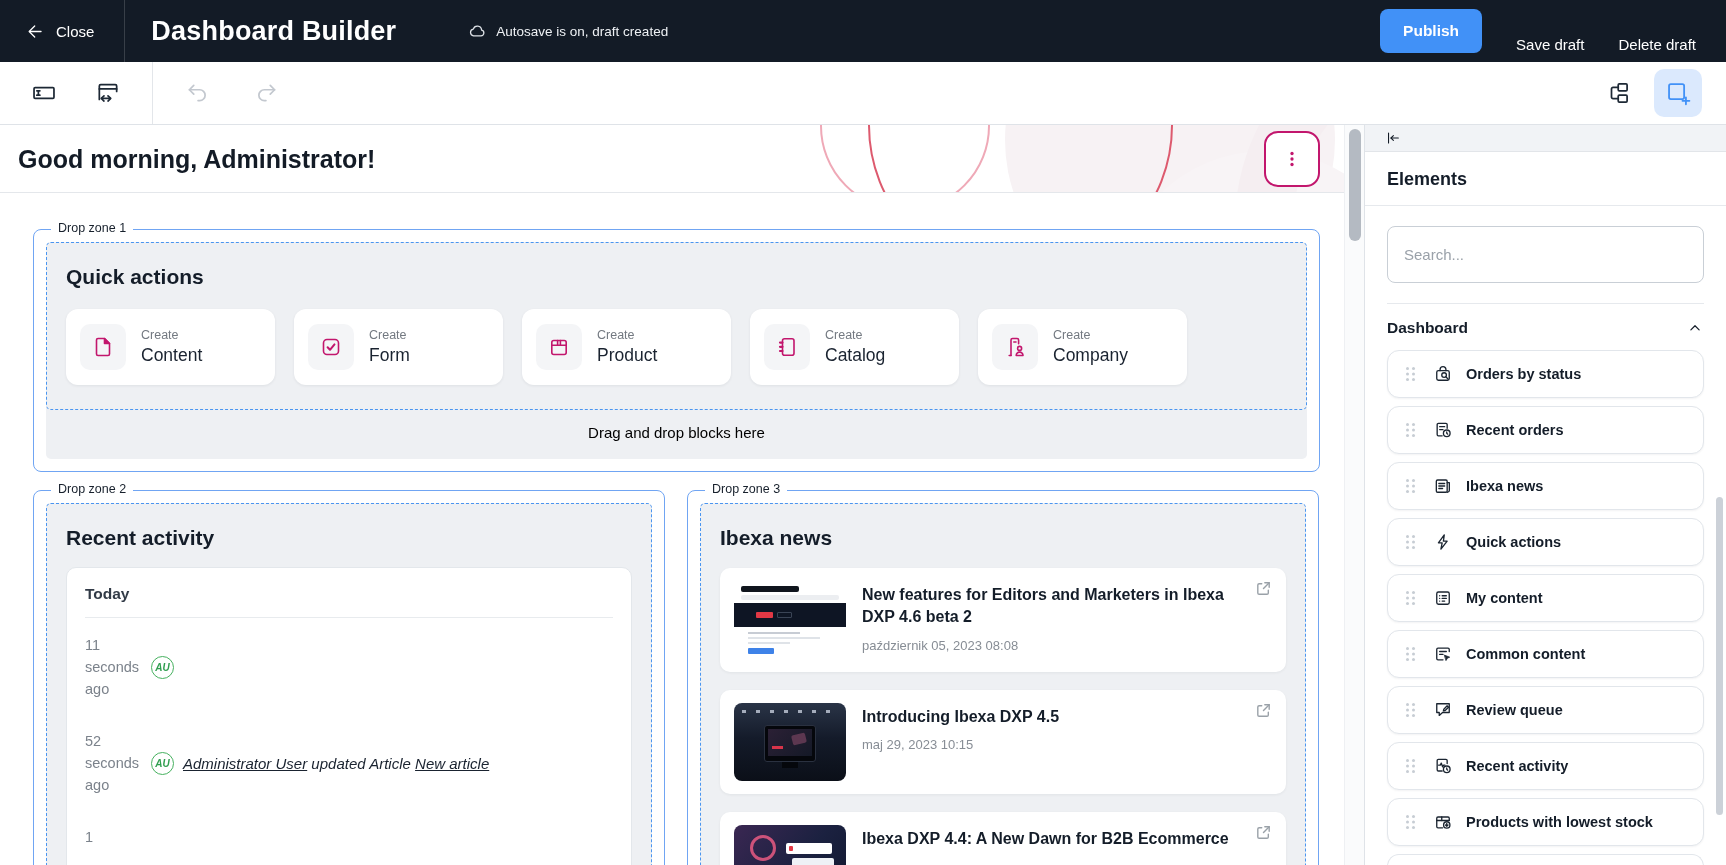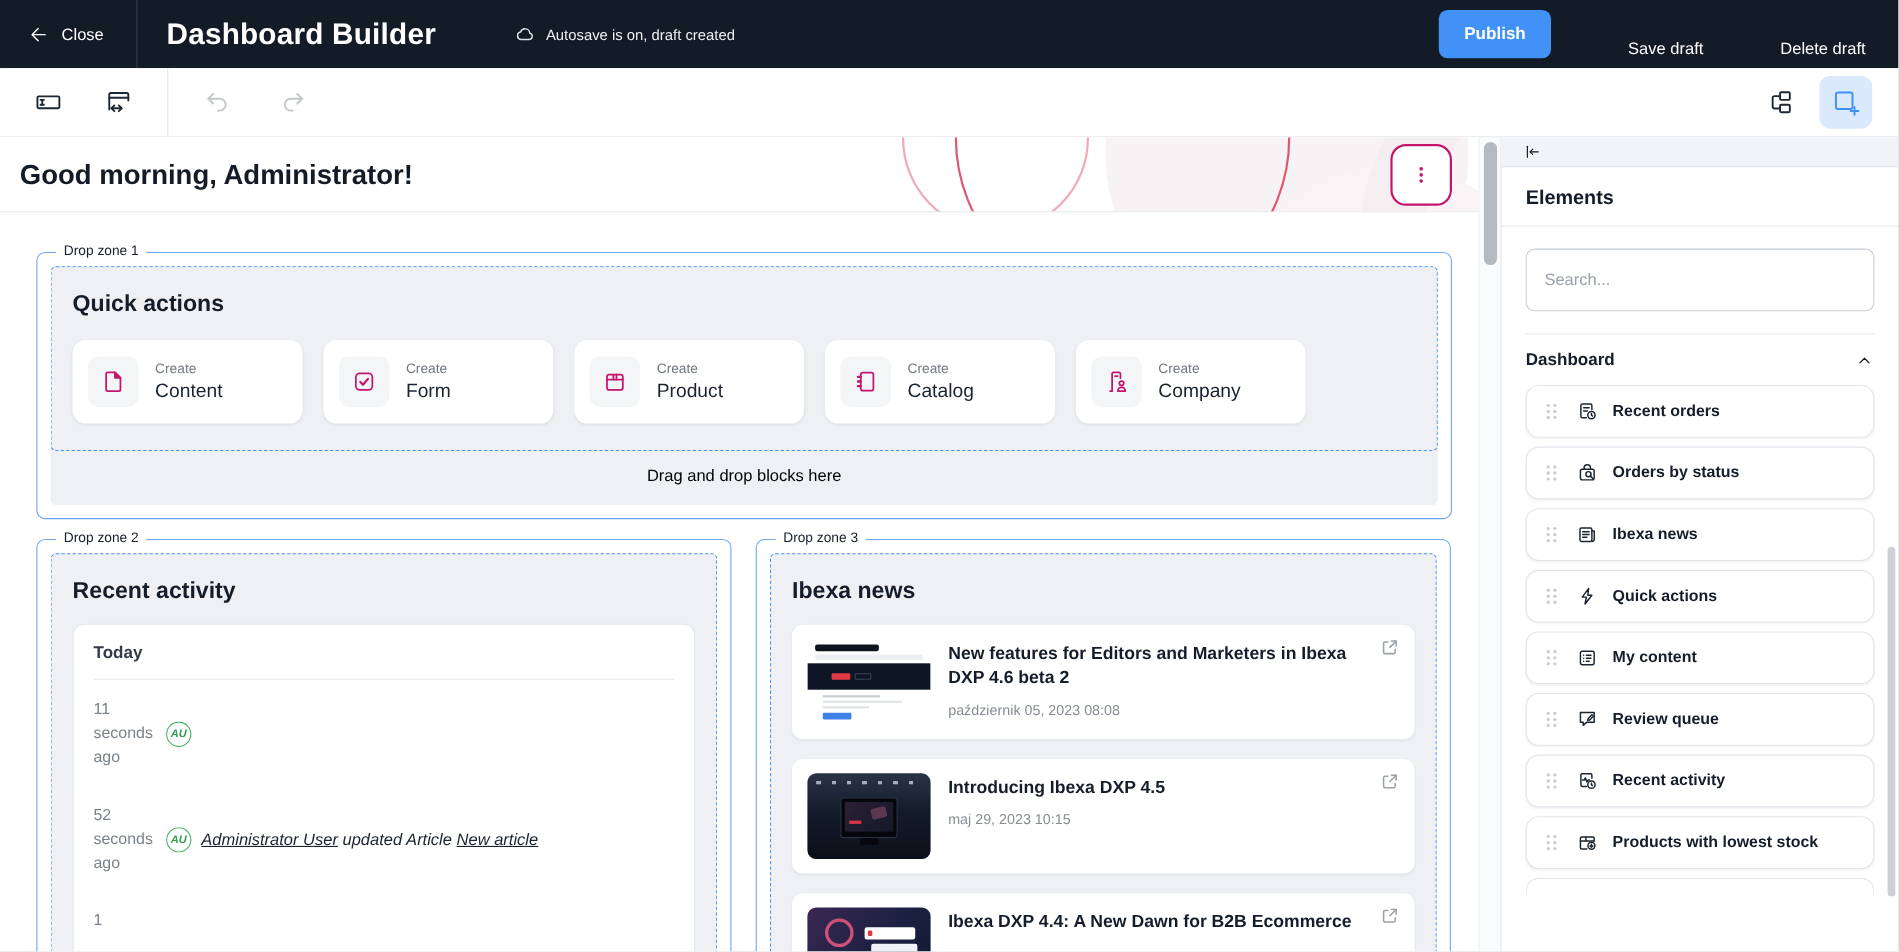--- a/index.html
+++ b/index.html
@@ -11,21 +11,21 @@
 
   
   .topbar{display:flex;align-items:center;height:62px;background:#131b26;color:#fff;}
   .tb-close{display:flex;align-items:center;gap:11px;height:100%;padding:0 30px 0 26px;border-right:1px solid rgba(255,255,255,.16);font-size:15px;cursor:pointer;}
   .tb-close .icn{width:19px;height:19px;}
   .app-title{font-size:27px;font-weight:800;margin:0 0 0 26px;letter-spacing:.2px;}
   .autosave{display:flex;align-items:center;gap:9px;margin-left:72px;font-size:13.5px;color:#eef1f4;}
   .autosave .icn{width:19px;height:19px;color:#dfe3e8;}
   .tb-actions{margin-left:auto;display:flex;align-items:flex-end;gap:34px;padding-right:30px;}
   .btn-publish{background:#4191f7;color:#fff;border:none;border-radius:8px;padding:13px 23px;font-size:15.5px;font-weight:600;font-family:inherit;cursor:pointer;}
-  .tb-link{font-size:15px;color:#fff;cursor:pointer;margin-left:36px;}
+  .tb-link{font-size:15px;color:#fff;cursor:pointer;}
 
   
   .toolbar{display:flex;align-items:center;height:63px;background:#fff;border-bottom:1px solid #dfe3e8;padding:0 24px;}
   .tool-btn{display:flex;align-items:center;justify-content:center;width:36px;height:36px;background:none;border:none;color:#1d2835;cursor:pointer;padding:0;}
   .tool-btn .icn{width:26px;height:26px;}
   .tool-btn.disabled{color:#c3c8cf;}
   .ml6{margin-left:2px}.ml30{margin-left:28px}.ml28{margin-left:26px}.ml36{margin-left:34px}
   .tool-divider{width:1px;align-self:stretch;background:#e3e6ea;margin-left:26px;}
   .tool-spacer{flex:1;}
   .tool-add{display:flex;align-items:center;justify-content:center;width:48px;height:48px;border:none;border-radius:10px;background:#dbe9fd;color:#4191f7;margin-left:18px;cursor:pointer;}
@@ -478,44 +478,44 @@
               <svg viewBox="0 0 24 24" fill="none" stroke="currentColor" stroke-width="1.6" stroke-linecap="round" stroke-linejoin="round">
                 <path d="M6.5 14.5 12 9l5.5 5.5"></path>
               </svg>
             </span>
         </div>
         <div id="element-list">
             <div class="element-item">
               <span class="drag-handle"></span>
               <span class="icn">
                 <svg viewBox="0 0 24 24" fill="none" stroke="currentColor" stroke-width="1.6" stroke-linecap="round" stroke-linejoin="round">
+                  <path d="M8.5 8V6.6a3.5 3.5 0 0 1 7 0V8"></path>
+                  <rect x="4.5" y="8" width="15" height="11.5" rx="2"></rect>
+                  <circle cx="13.3" cy="13.3" r="2.8"></circle>
+                  <path d="M15.4 15.4 18 18"></path>
+                </svg>
+              </span>
+              <span class="element-label">Orders by status</span>
+            </div>
+            <div class="element-item">
+              <span class="drag-handle"></span>
+              <span class="icn">
+                <svg viewBox="0 0 24 24" fill="none" stroke="currentColor" stroke-width="1.6" stroke-linecap="round" stroke-linejoin="round">
                   <path d="M17 10V5.5A1.5 1.5 0 0 0 15.5 4h-9A1.5 1.5 0 0 0 5 5.5v12A1.5 1.5 0 0 0 6.5 19H11"></path>
                   <path d="M8 8h6M8 11.5h4"></path>
                   <circle cx="16.5" cy="16" r="4"></circle>
                   <path d="M16.5 14.4V16l1.2 1"></path>
                 </svg>
               </span>
               <span class="element-label">Recent orders</span>
             </div>
             <div class="element-item">
               <span class="drag-handle"></span>
               <span class="icn">
                 <svg viewBox="0 0 24 24" fill="none" stroke="currentColor" stroke-width="1.6" stroke-linecap="round" stroke-linejoin="round">
-                  <path d="M8.5 8V6.6a3.5 3.5 0 0 1 7 0V8"></path>
-                  <rect x="4.5" y="8" width="15" height="11.5" rx="2"></rect>
-                  <circle cx="13.3" cy="13.3" r="2.8"></circle>
-                  <path d="M15.4 15.4 18 18"></path>
-                </svg>
-              </span>
-              <span class="element-label">Orders by status</span>
-            </div>
-            <div class="element-item">
-              <span class="drag-handle"></span>
-              <span class="icn">
-                <svg viewBox="0 0 24 24" fill="none" stroke="currentColor" stroke-width="1.6" stroke-linecap="round" stroke-linejoin="round">
                   <rect x="4" y="4.8" width="13" height="14.7" rx="1.5"></rect>
                   <path d="M17 8h2.6v9a2.4 2.4 0 0 1-2.4 2.5"></path>
                   <path d="M7 9h7M7 12h7M7 15h4.5"></path>
                 </svg>
               </span>
               <span class="element-label">Ibexa news</span>
             </div>
             <div class="element-item">
               <span class="drag-handle"></span>
               <span class="icn">
@@ -527,20 +527,31 @@
             </div>
             <div class="element-item">
               <span class="drag-handle"></span>
               <span class="icn">
                 <svg viewBox="0 0 24 24" fill="none" stroke="currentColor" stroke-width="1.6" stroke-linecap="round" stroke-linejoin="round">
                   <rect x="4.5" y="4.8" width="15" height="14.7" rx="2"></rect>
                   <path d="M8 9.3h.01M11 9.3h5M8 12.5h.01M11 12.5h5M8 15.7h.01M11 15.7h3"></path>
                 </svg>
               </span>
               <span class="element-label">My content</span>
+            </div>
+            <div class="element-item">
+              <span class="drag-handle"></span>
+              <span class="icn">
+                <svg viewBox="0 0 24 24" fill="none" stroke="currentColor" stroke-width="1.6" stroke-linecap="round" stroke-linejoin="round">
+                  <path d="M19.5 9V6.5A1.5 1.5 0 0 0 18 5H6A1.5 1.5 0 0 0 4.5 6.5v11A1.5 1.5 0 0 0 6 19h6"></path>
+                  <path d="M8 9h8M8 12.5h4"></path>
+                  <path d="m14 13.5 6 2.3-2.6 1.1-1.6 2.6z" fill="currentColor" stroke-width="1"></path>
+                </svg>
+              </span>
+              <span class="element-label">Common content</span>
             </div>
             <div class="element-item">
               <span class="drag-handle"></span>
               <span class="icn">
                 <svg viewBox="0 0 24 24" fill="none" stroke="currentColor" stroke-width="1.6" stroke-linecap="round" stroke-linejoin="round">
                   <path d="M19.5 4.5h-15V15h3v3.5L11.5 15h8z"></path>
                   <path d="m13 11 4-4 1.6 1.6-4 4-2.1.5z"></path>
                 </svg>
               </span>
               <span class="element-label">Review queue</span>

